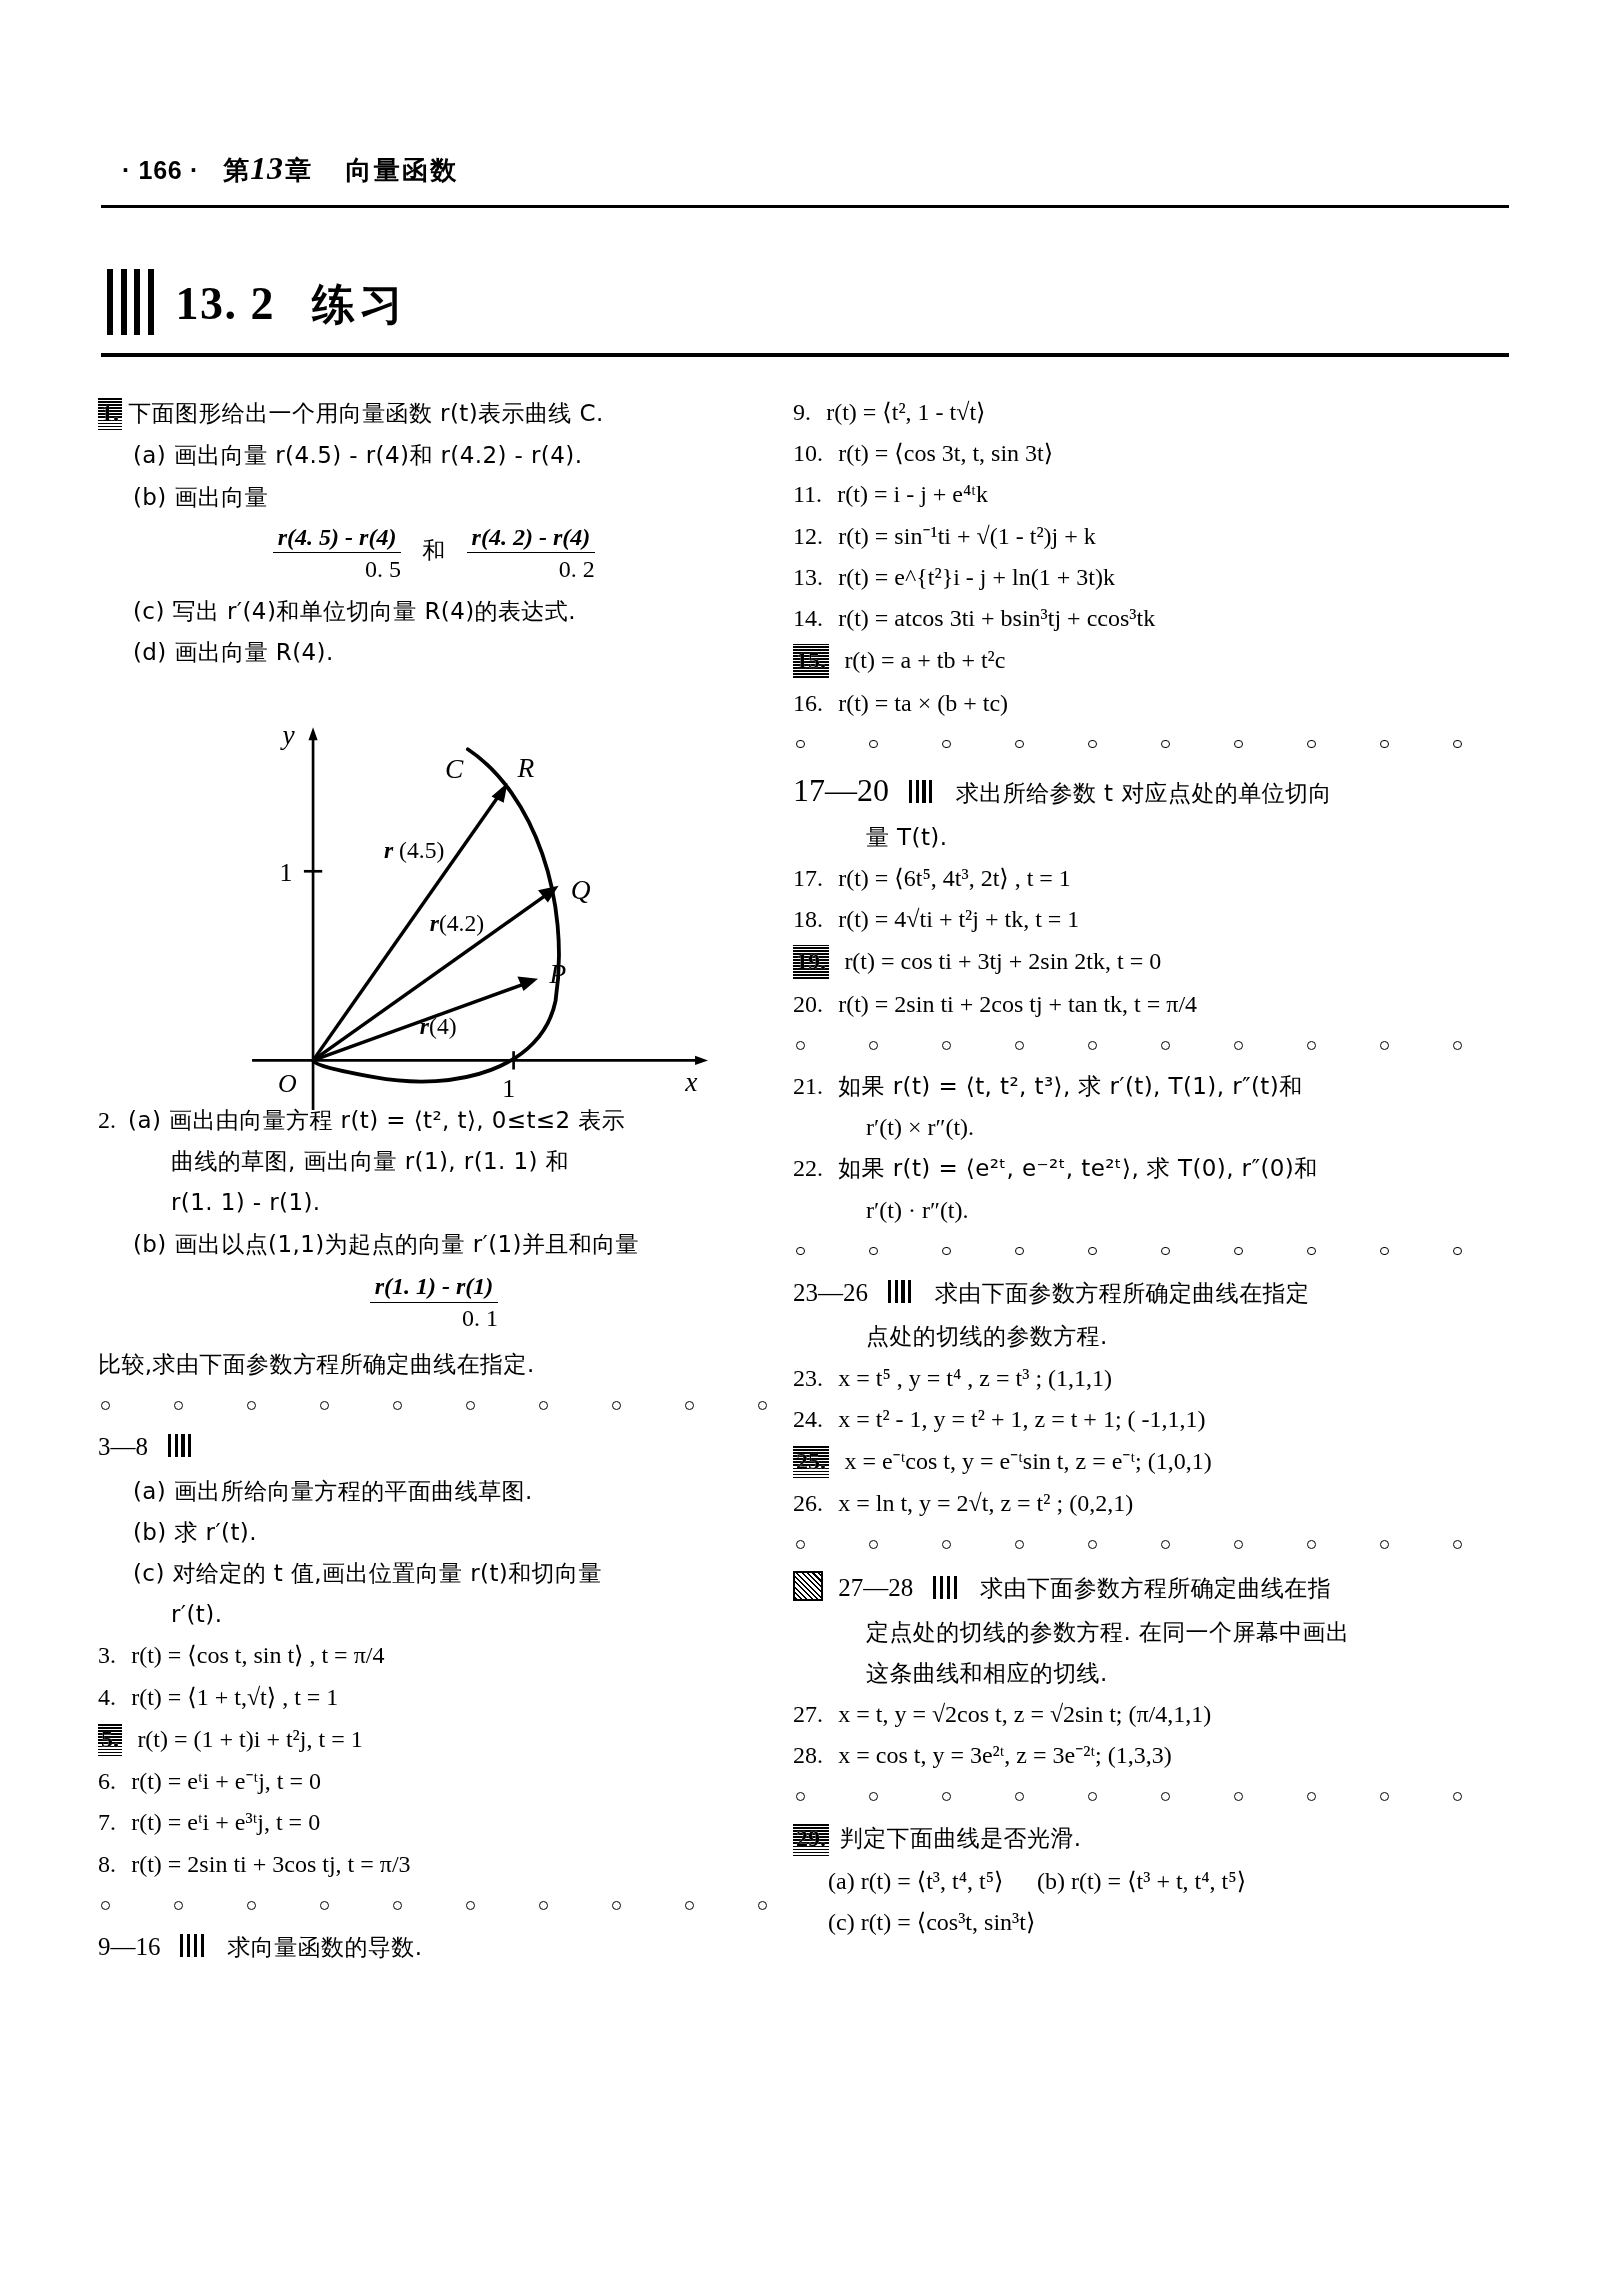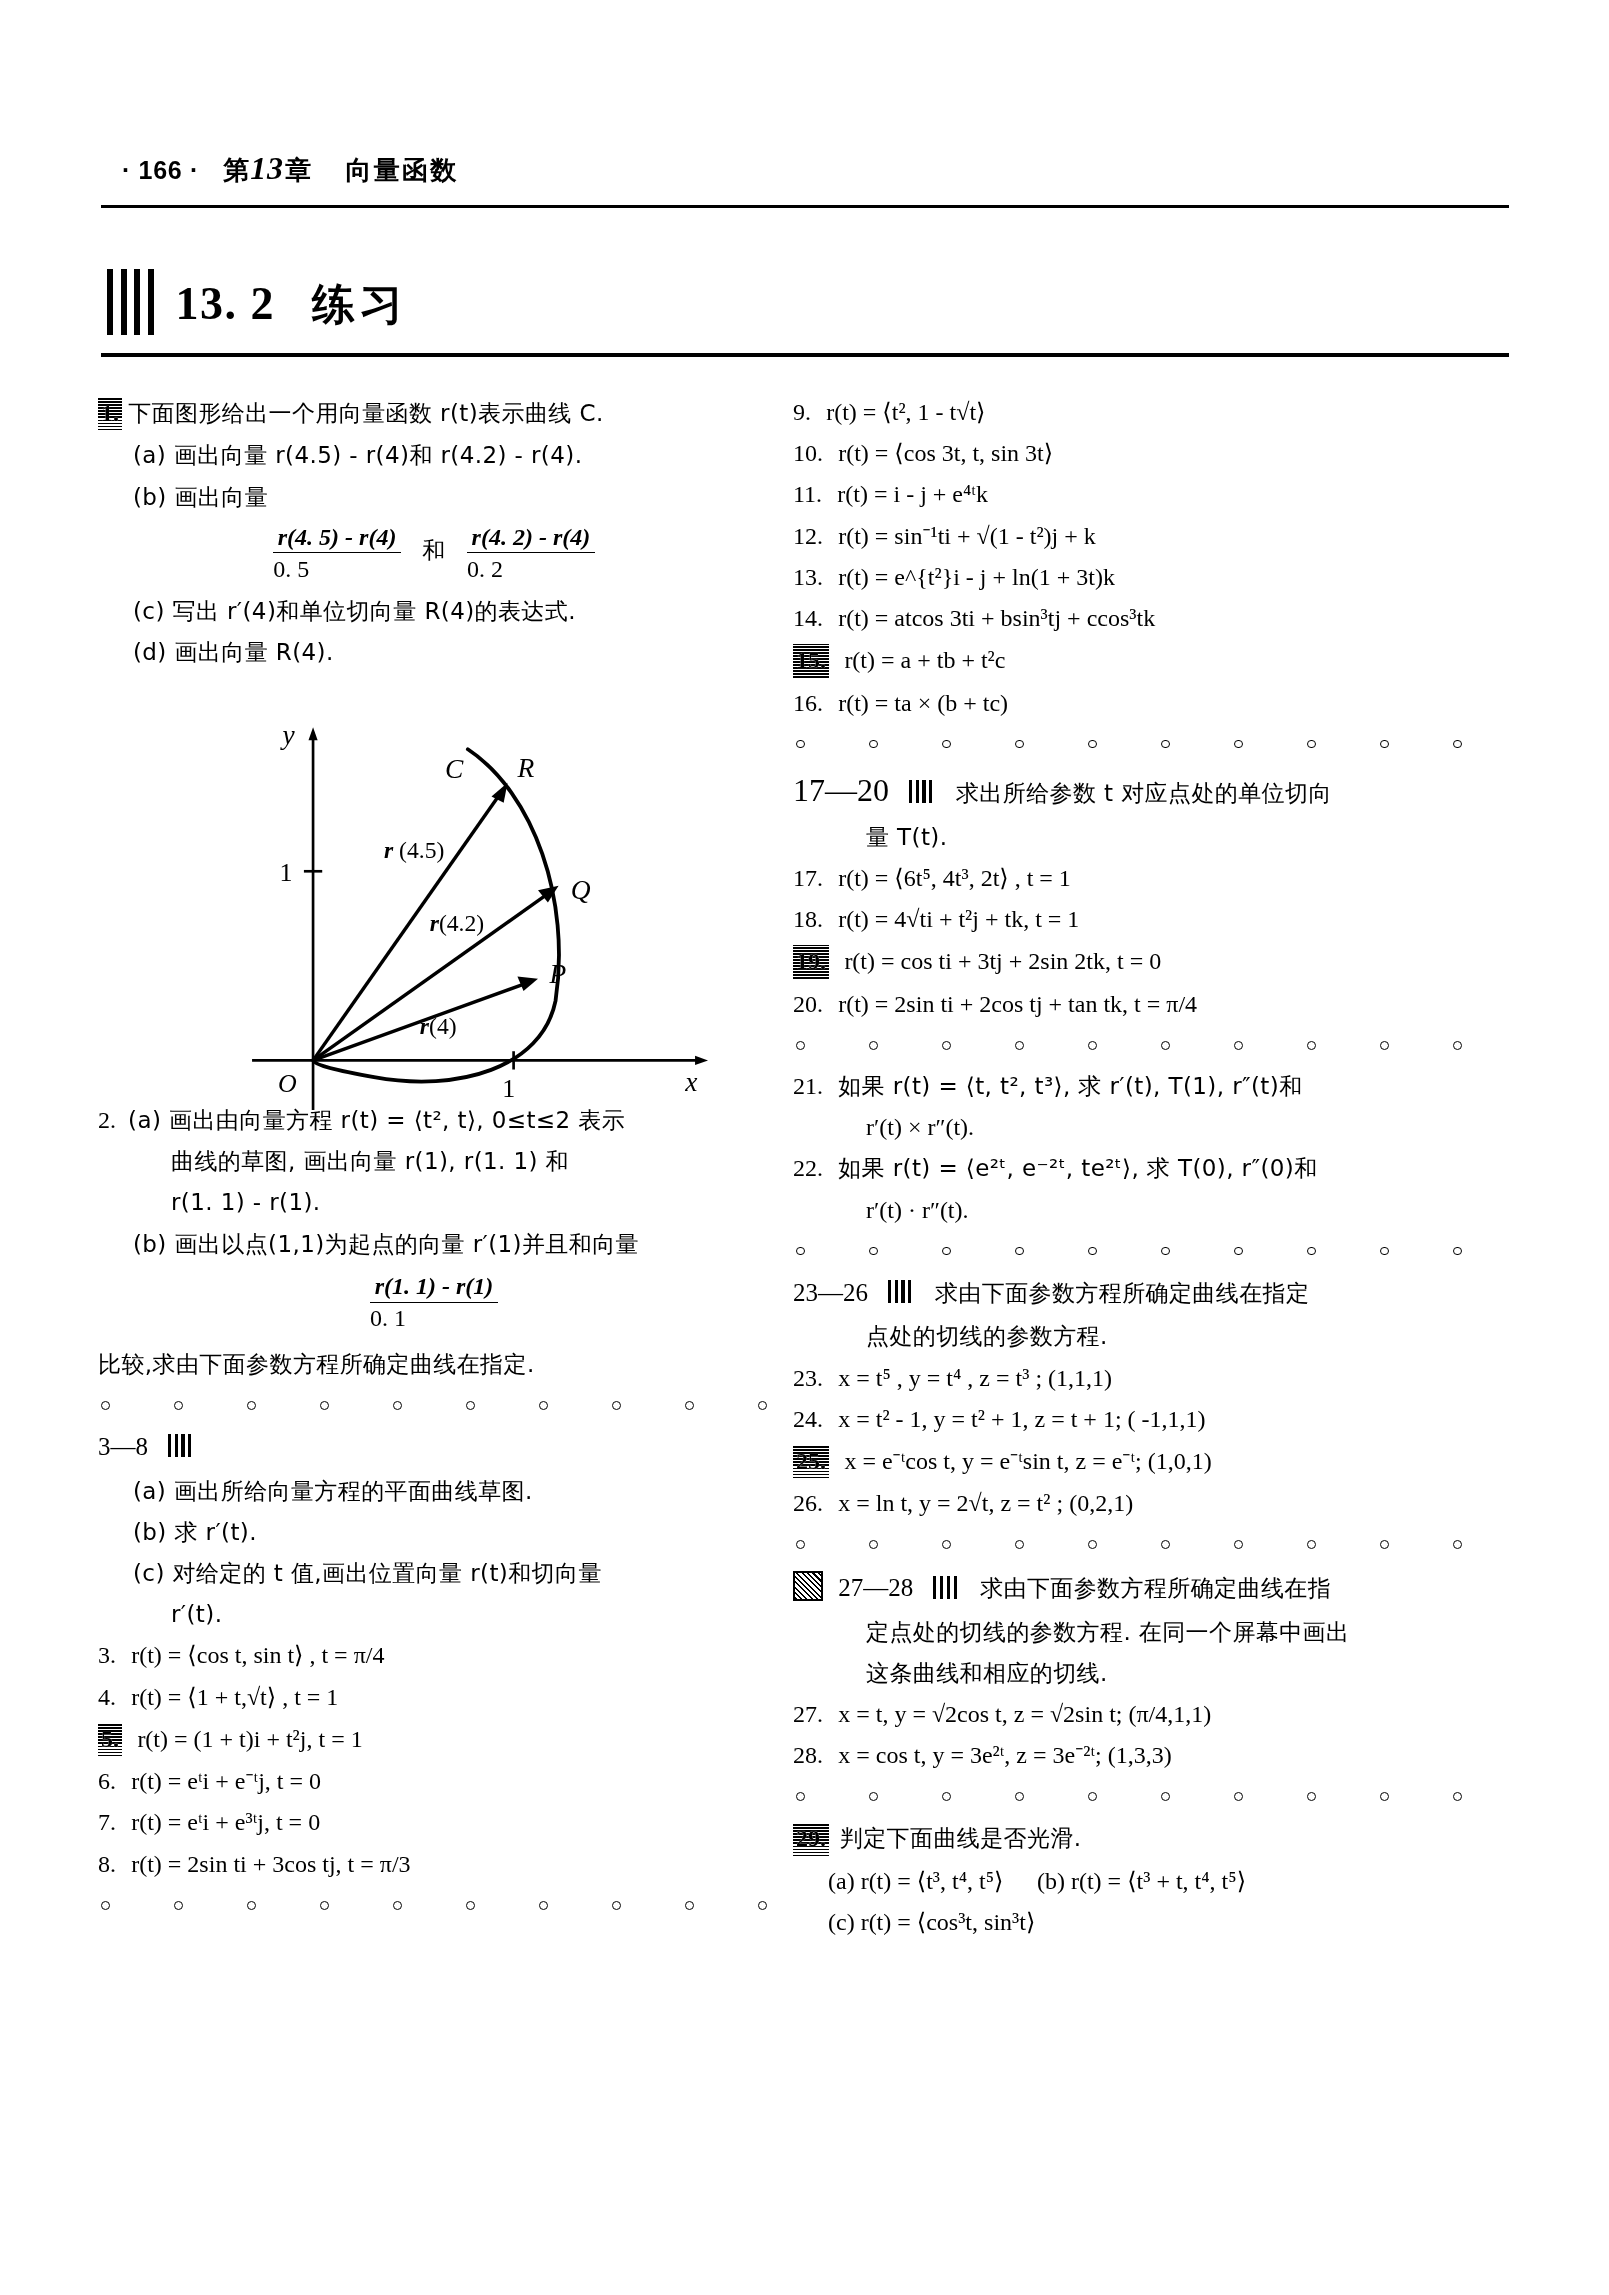--- a/index.html
+++ b/index.html
@@ -180,21 +180,21 @@
   .dotsep i {
     display: block;
     width: 6.9px; height: 6.9px;
     border: 1.9px solid #000;
     border-radius: 50%;
   }
 
   
   .fracbox {
     display: inline-block;
-    text-align: left;
+    text-align: right;
     vertical-align: middle;
     margin: 0 4.6px;
   }
   .fracbox .nu {
     display: block;
     border-bottom: 1.9px solid #000;
     padding: 0 4.6px 2.3px 4.6px;
   }
   .fracbox .de {
     display: block;
@@ -358,20 +358,25 @@
         <i></i>
         <i></i>
         <i></i>
         <i></i>
         <i></i>
         <i></i>
         <i></i>
         <i></i>
     </div>
 
+    <div class="line ind0">
+      <span class="num-label" style="font-size:25px">9—16</span>
+      <span class="minibars"><span></span><span></span><span></span><span></span></span>
+      <span class="cn">求向量函数的导数.</span>
+    </div>
 
   </div>
 
   <div class="figure">
     <svg width="496" height="427" viewBox="0 0 650 560">
 
       <line x1="110" y1="535" x2="110" y2="40" stroke="#000" stroke-width="3.5"></line>
       <polygon points="110,33 104,50 116,50" fill="#000"></polygon>
 
       <line x1="30" y1="470" x2="620" y2="470" stroke="#000" stroke-width="3.5"></line>

